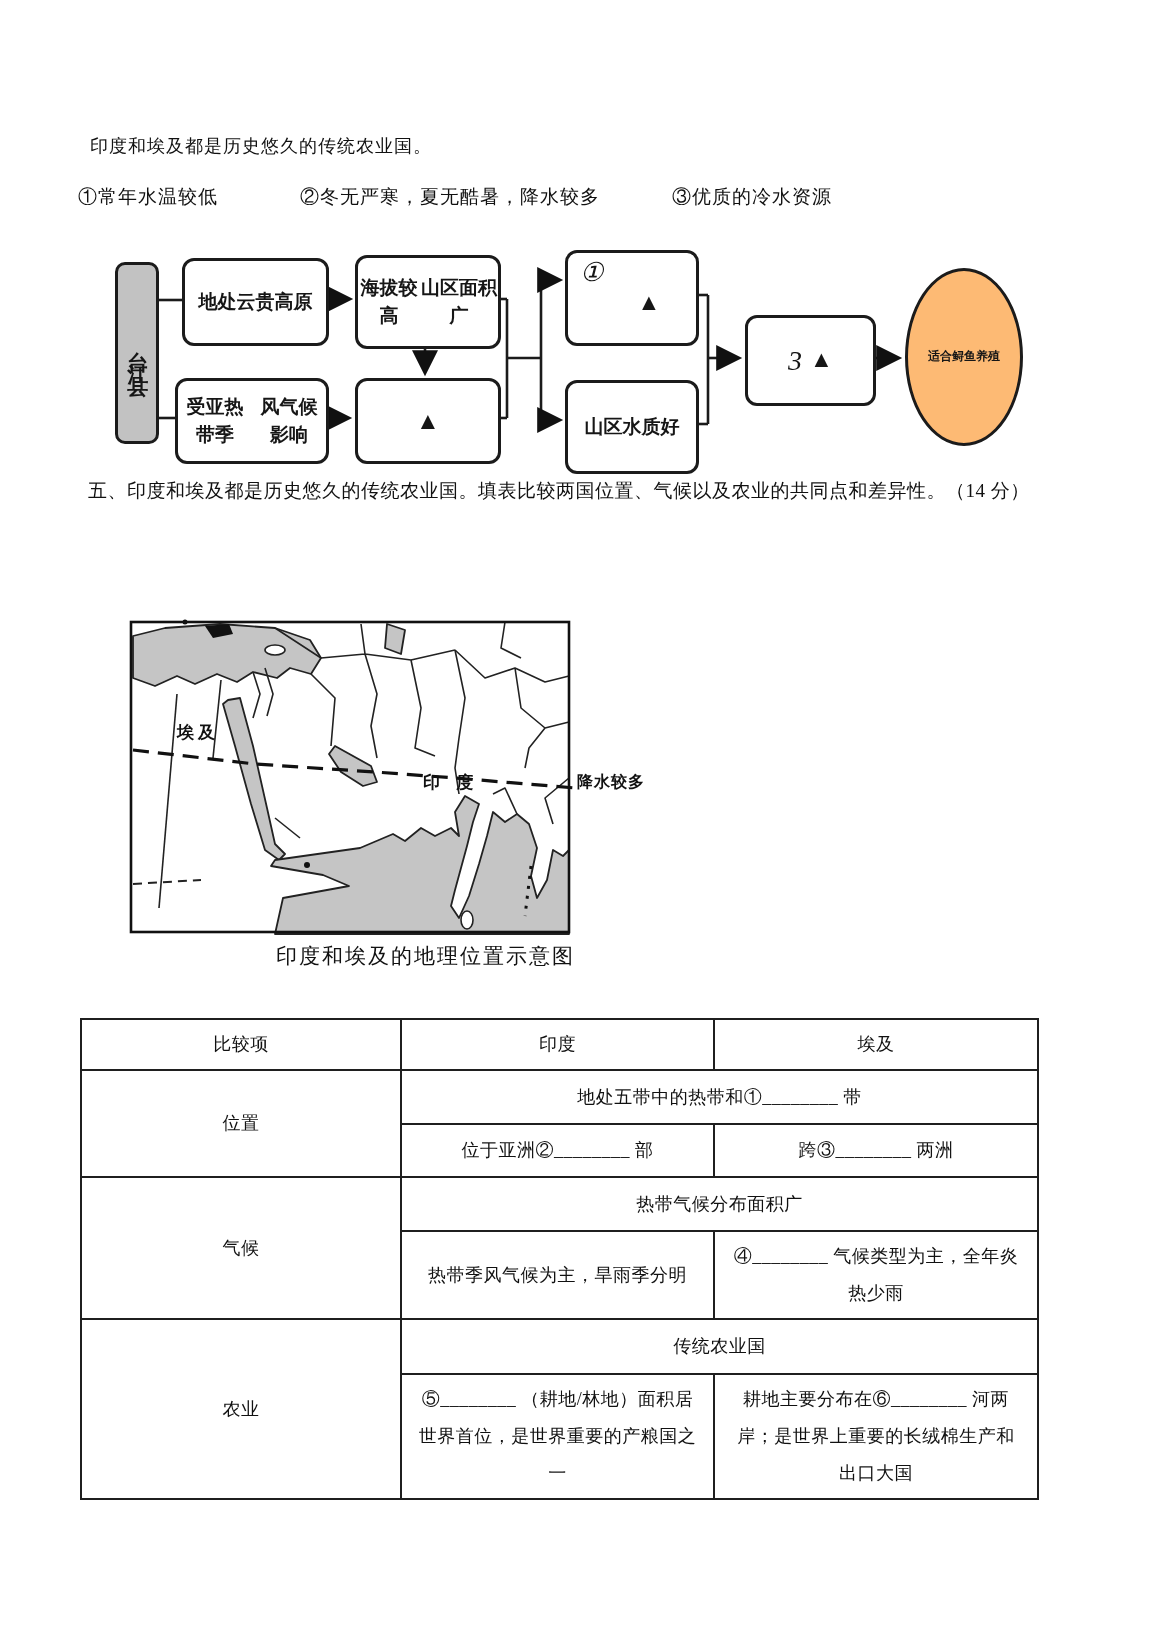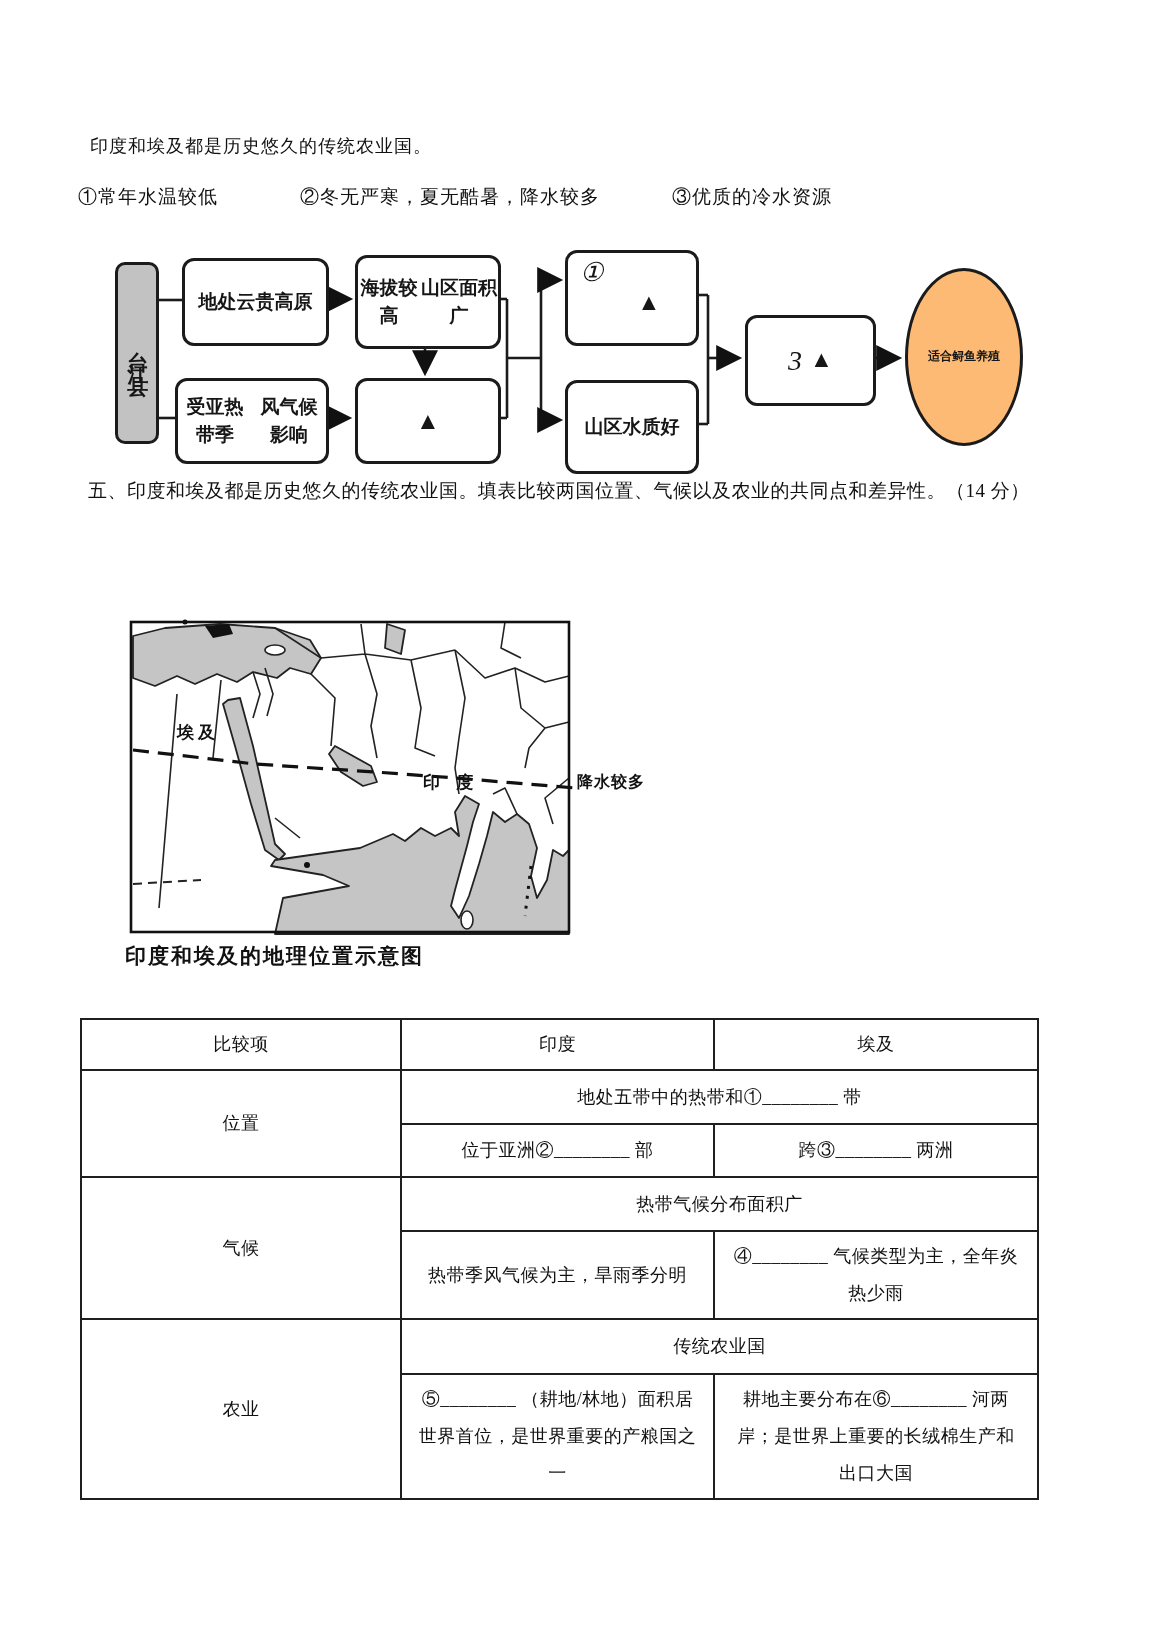--- a/index.html
+++ b/index.html
@@ -41,21 +41,21 @@
   .fc-blank3 .num{font-size:28px;font-style:italic;font-weight:normal;}
   .fc-blank3 .mark{font-size:23px;}
   .fc-result{
     left:905px;top:38px;width:112px;height:172px;border-radius:50%;
     background:#fdba74;font-size:12px;line-height:1.6;
   }
 
   
   .map-svg{left:125px;top:598px;}
   .tropic-label{left:577px;top:772px;font-size:16px;font-weight:bold;letter-spacing:1px;}
-  .map-caption{left:125px;top:942px;width:450px;text-align:left;font-size:21px;font-weight:bold;letter-spacing:2px;}
+  .map-caption{left:125px;top:942px;width:450px;text-align:right;font-size:21px;font-weight:normal;letter-spacing:2px;}
 
   
   .cmp{
     position:absolute;left:80px;top:1018px;width:957px;
     border-collapse:collapse;table-layout:fixed;
   }
   .cmp td{
     border:2px solid #1f1f1f;text-align:center;vertical-align:middle;
     font-size:18px;padding:2px 16px;line-height:2.05;letter-spacing:0.5px;
   }

